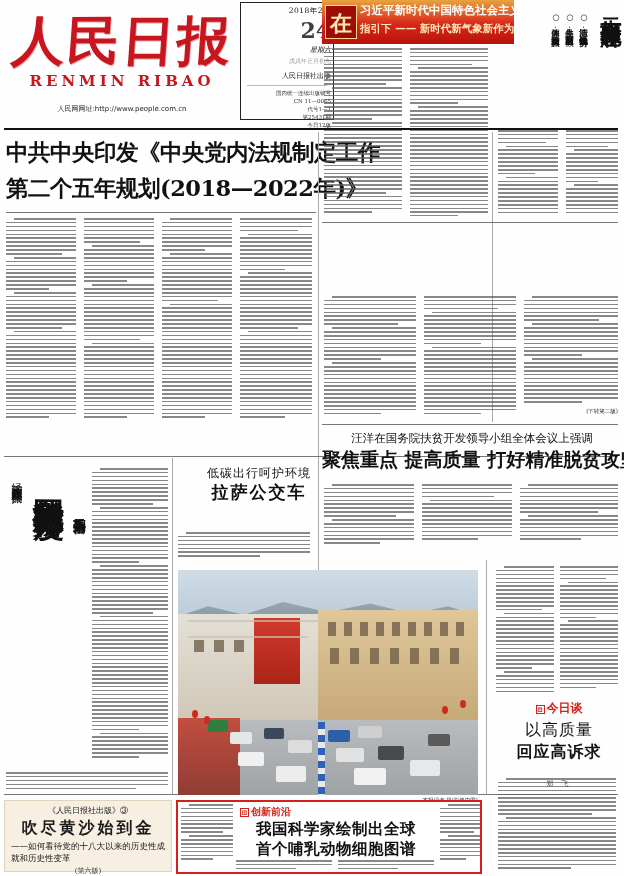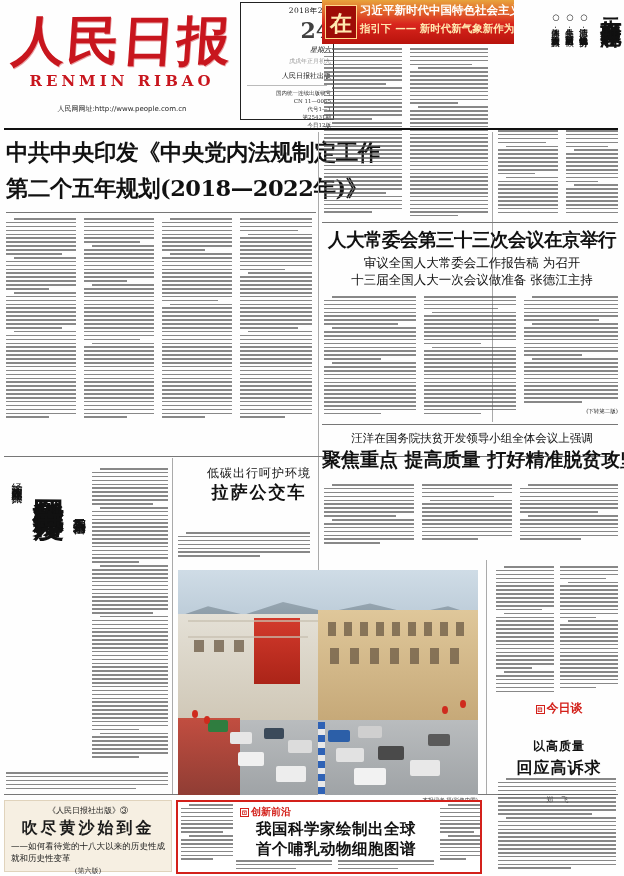--- a/index.html
+++ b/index.html
@@ -198,21 +198,21 @@
   .rb-mark { display:inline-block; width:9px; height:9px; border:1px solid #d3201a;
              color:#d3201a; font-size:7px; line-height:8px; text-align:center; margin-right:2px;}
   .rb-main { position:absolute; left:58px; top:17px; width:200px; text-align:center;
              font-family:"DejaVu Serif","Liberation Serif",serif;
              font-weight:bold; font-size:15.5px; line-height:20px; color:#111; letter-spacing:.5px;}
 
   
   .jrt { position:absolute; left:500px; top:700px; width:118px; text-align:center;
          font-family:"DejaVu Serif","Liberation Serif",serif; }
   .jrt-tag { font-size:12px; font-weight:bold; color:#d3201a; }
-  .jrt-l1 { font-size:12px; font-weight:bold; line-height:22px; color:#111; letter-spacing:1px; margin-top:18px;}
+  .jrt-l1 { font-size:16px; font-weight:normal; line-height:22px; color:#111; letter-spacing:1px; margin-top:2px;}
   .jrt-l2 { font-size:16px; font-weight:bold; line-height:22px; color:#111; letter-spacing:1px;}
   .jrt-author { font-size:7px; color:#333; margin-top:16px; letter-spacing:3px;}
 
   .jump-note { position:absolute; font-size:5.5px; color:#222; text-align:right;
                font-family:"DejaVu Serif","Liberation Serif",serif; }
 </style>
 </head>
 <body>
 
 <div class="page">
@@ -641,25 +641,20 @@
         <div class="ln"></div>
         <div class="ln"></div>
       <div class="ln"></div>
         <div class="ln"></div>
         <div class="ln"></div>
         <div class="ln"></div>
 
     </div>
   </div>
 
-  <div class="npc">
-    <div class="npc-main">人大常委会第三十三次会议在京举行</div>
-    <div class="npc-sub1">审议全国人大常委会工作报告稿 为召开</div>
-    <div class="npc-sub2">十三届全国人大一次会议做准备 张德江主持</div>
-  </div>
 
   <div class="col" style="left:324px;top:296px;width:92px;height:118px;">
     <div class="lines">
       <div class="ln indent"></div>
         <div class="ln"></div>
         <div class="ln"></div>
         <div class="ln"></div>
         <div class="ln"></div>
       <div class="ln"></div>
         <div class="ln"></div>

